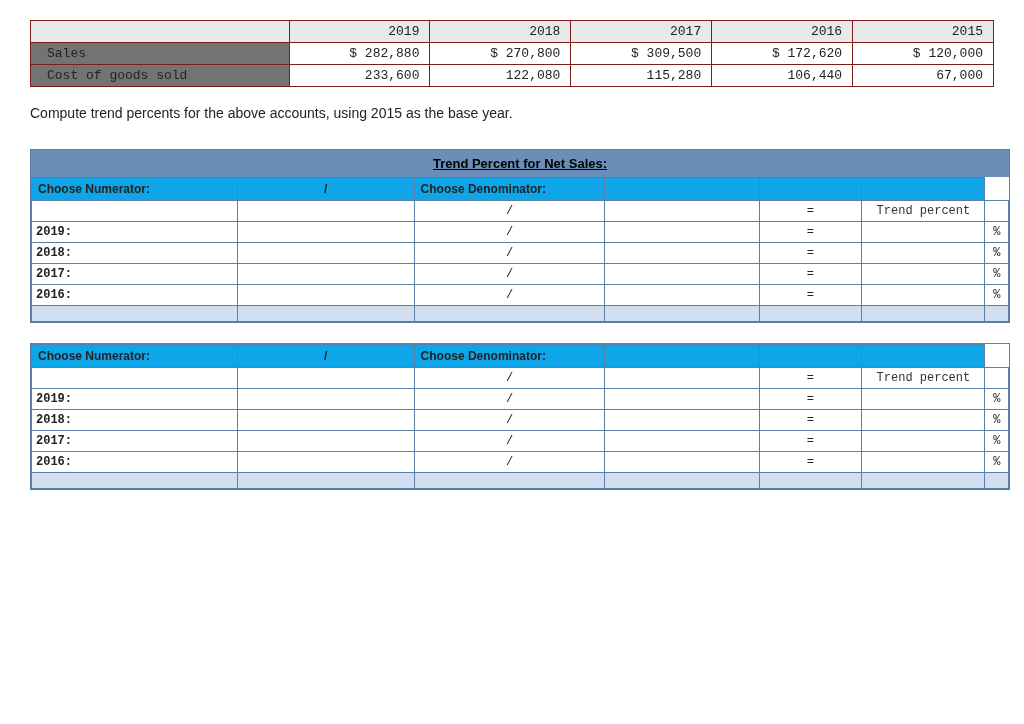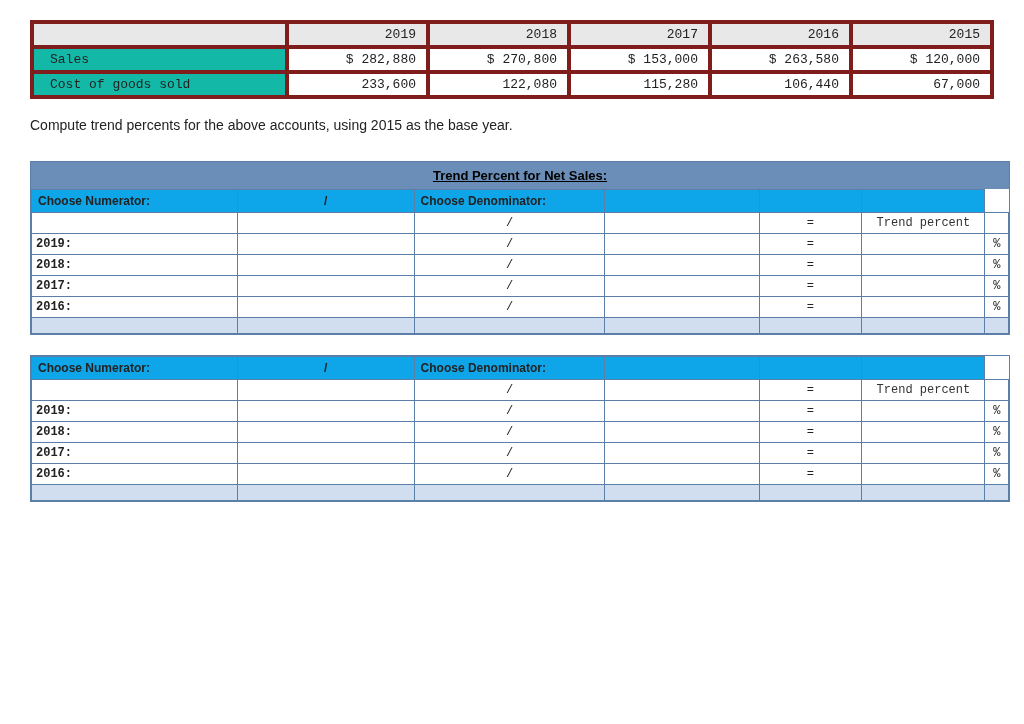--- a/index.html
+++ b/index.html
@@ -12,33 +12,33 @@
     }
 
     
     .data-table {
       width: 100%;
       border-collapse: collapse;
       margin-bottom: 18px;
       border: 1px solid #bbb;
     }
     .data-table th, .data-table td {
-      border: 4px solid #7f1d1d;
+      border: 1px solid #7f1d1d;
       padding: 3px 10px;
       text-align: right;
       white-space: nowrap;
     }
     .data-table th {
       background: #e8e8e8;
       font-weight: normal;
       text-align: right;
     }
     .data-table td.row-label {
       text-align: left;
-      background: #14b8a6;
+      background: #737373;
       padding-left: 16px;
     }
     .data-table thead tr th:first-child {
       background: #e8e8e8;
     }
 
     
     .instruction {
       font-size: 14px;
       margin: 18px 0 28px 0;
@@ -151,22 +151,22 @@
       <th>2017</th>
       <th>2016</th>
       <th>2015</th>
     </tr>
   </thead>
   <tbody id="top-table-body">
   <tr>
         <td class="row-label">Sales</td>
         <td>$ 282,880</td>
         <td>$ 270,800</td>
-        <td>$ 153,000</td>
-        <td>$ 263,580</td>
+        <td>$ 309,500</td>
+        <td>$ 172,620</td>
         <td>$ 120,000</td>
       </tr>
       <tr>
         <td class="row-label">Cost of goods sold</td>
         <td>233,600</td>
         <td>122,080</td>
         <td>115,280</td>
         <td>106,440</td>
         <td>67,000</td>
       </tr>

